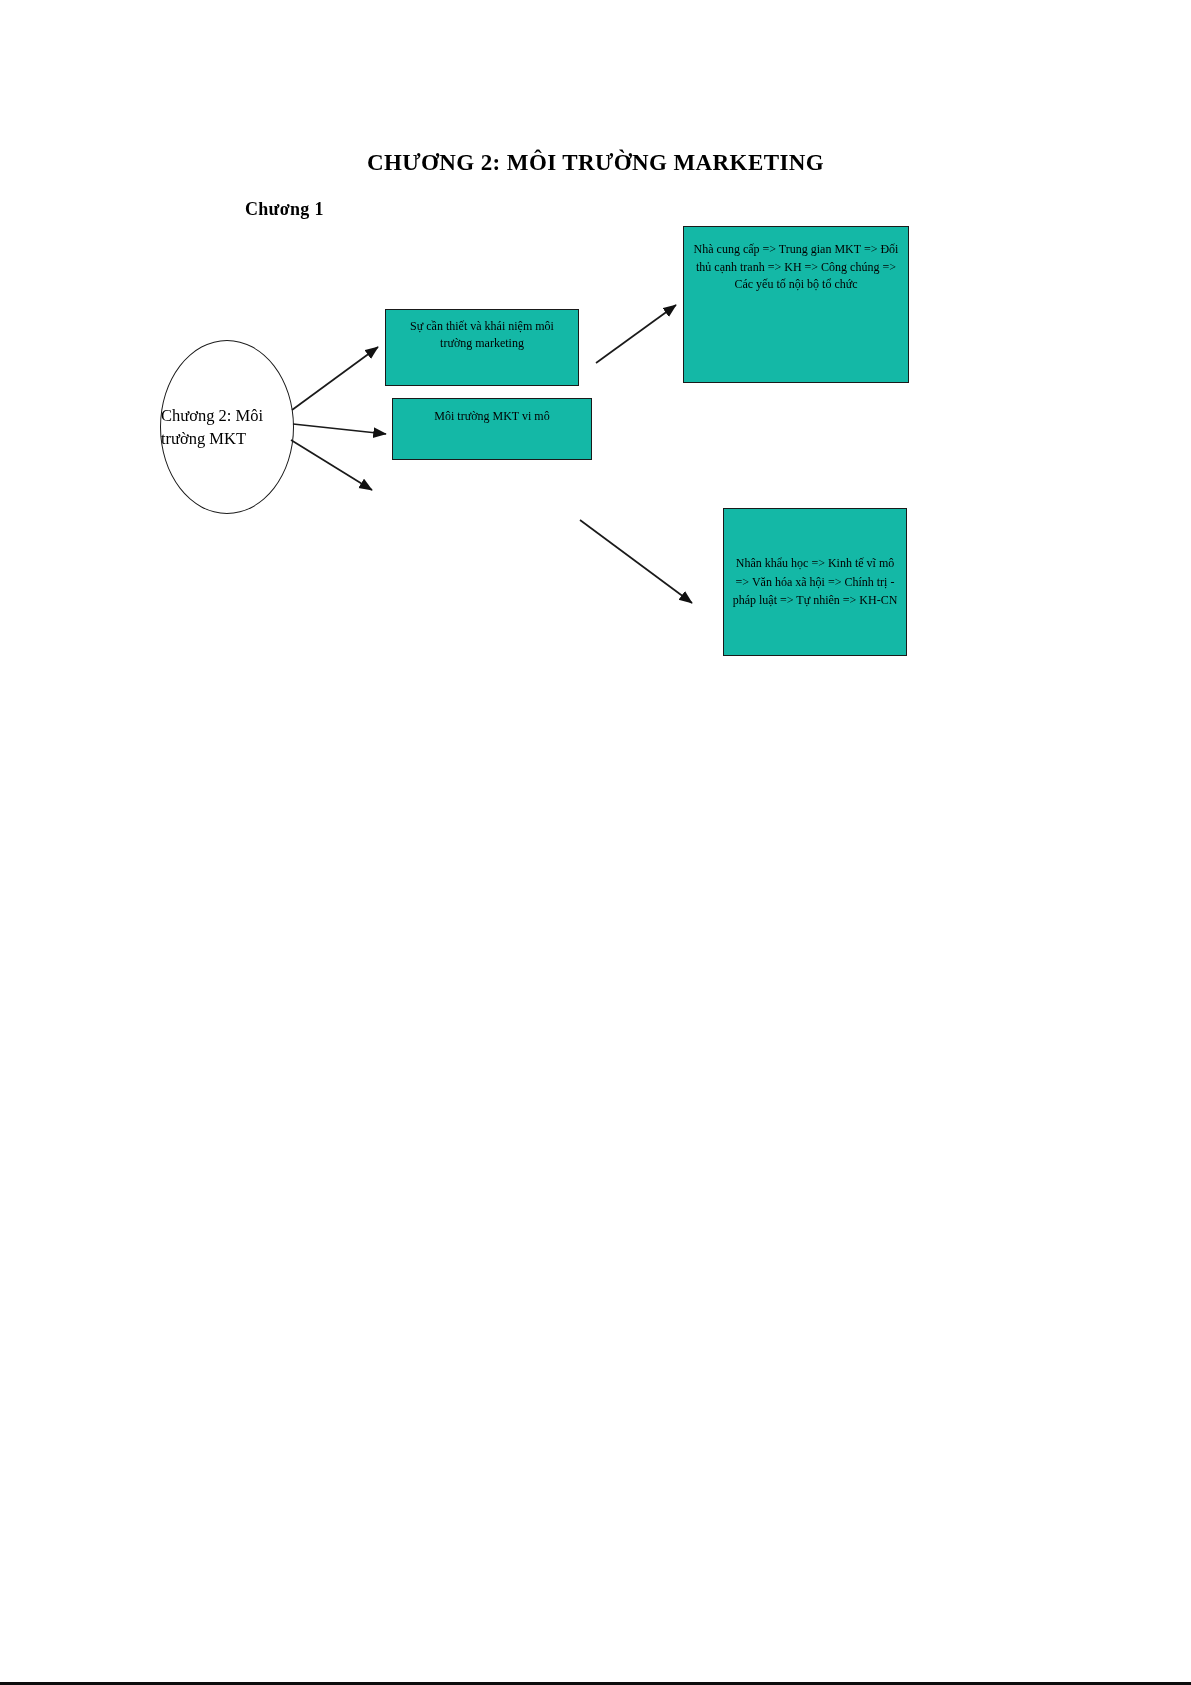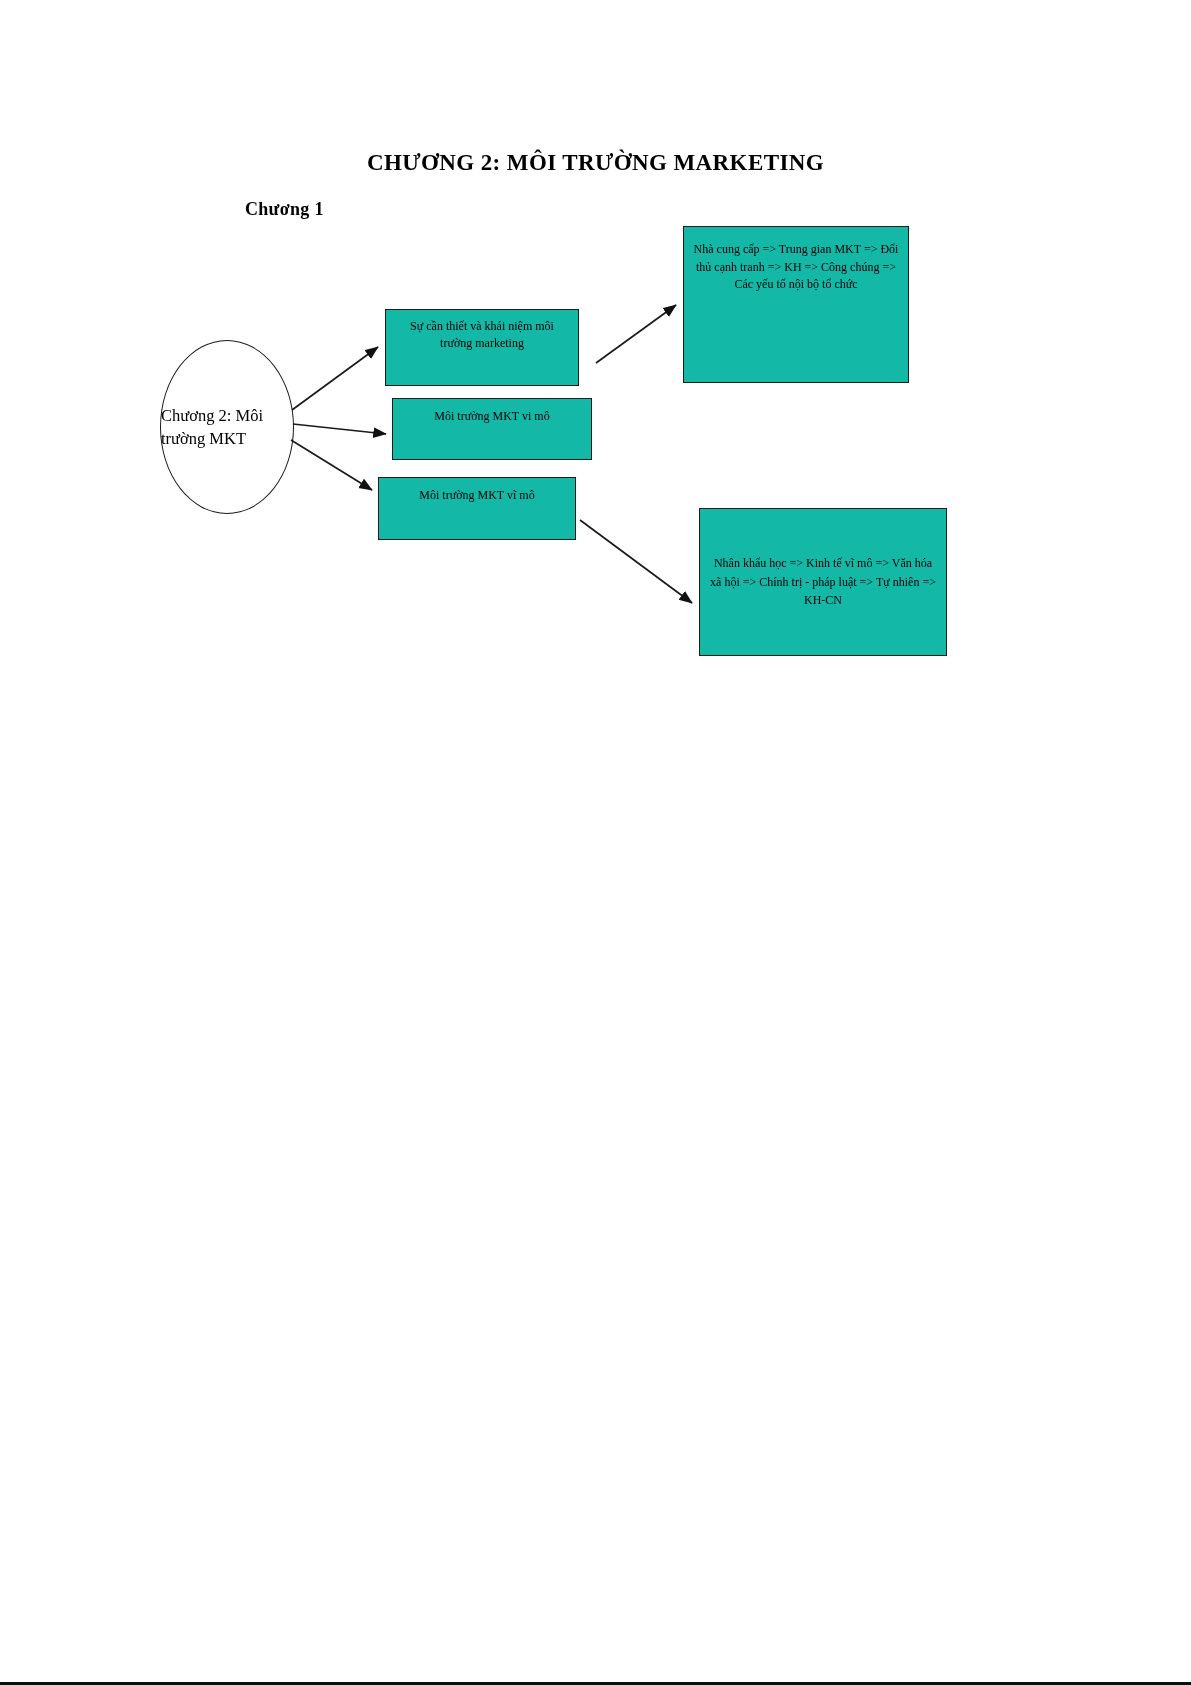--- a/index.html
+++ b/index.html
@@ -89,23 +89,23 @@
   }
   #box-micro-detail {
     left: 683px;
     top: 226px;
     width: 226px;
     height: 157px;
     padding-top: 14px;
     line-height: 1.46;
   }
   #box-macro-detail {
-    left: 699px;
+    left: 723px;
     top: 508px;
-    width: 248px;
+    width: 184px;
     height: 148px;
     padding-top: 0;
     display: flex;
     align-items: center;
     justify-content: center;
     line-height: 1.55;
   }
   #connectors {
     position: absolute;
     left: 0;
@@ -152,23 +152,20 @@
   </div>
 
   <div class="node-box" id="box-micro">
     <span class="box-text">Môi trường MKT vi mô</span>
   </div>
 
   <div class="node-box" id="box-concept">
     <span class="box-text">Sự cần thiết và khái niệm môi trường marketing</span>
   </div>
 
-  <div class="node-box" id="box-macro">
-    <span class="box-text">Môi trường MKT vĩ mô</span>
-  </div>
 
   <div class="node-box" id="box-micro-detail">
     <span class="box-text">Nhà cung cấp =&gt; Trung gian MKT  =&gt; Đối thủ cạnh tranh =&gt; KH =&gt; Công chúng =&gt; Các yếu tố nội bộ tổ chức</span>
   </div>
 
   <div class="node-box" id="box-macro-detail">
     <span class="box-text">Nhân khẩu học =&gt; Kinh tế vĩ mô =&gt; Văn hóa xã hội =&gt; Chính trị - pháp luật =&gt; Tự nhiên =&gt; KH-CN</span>
   </div>
 
   <div id="page-bottom-rule"></div>

